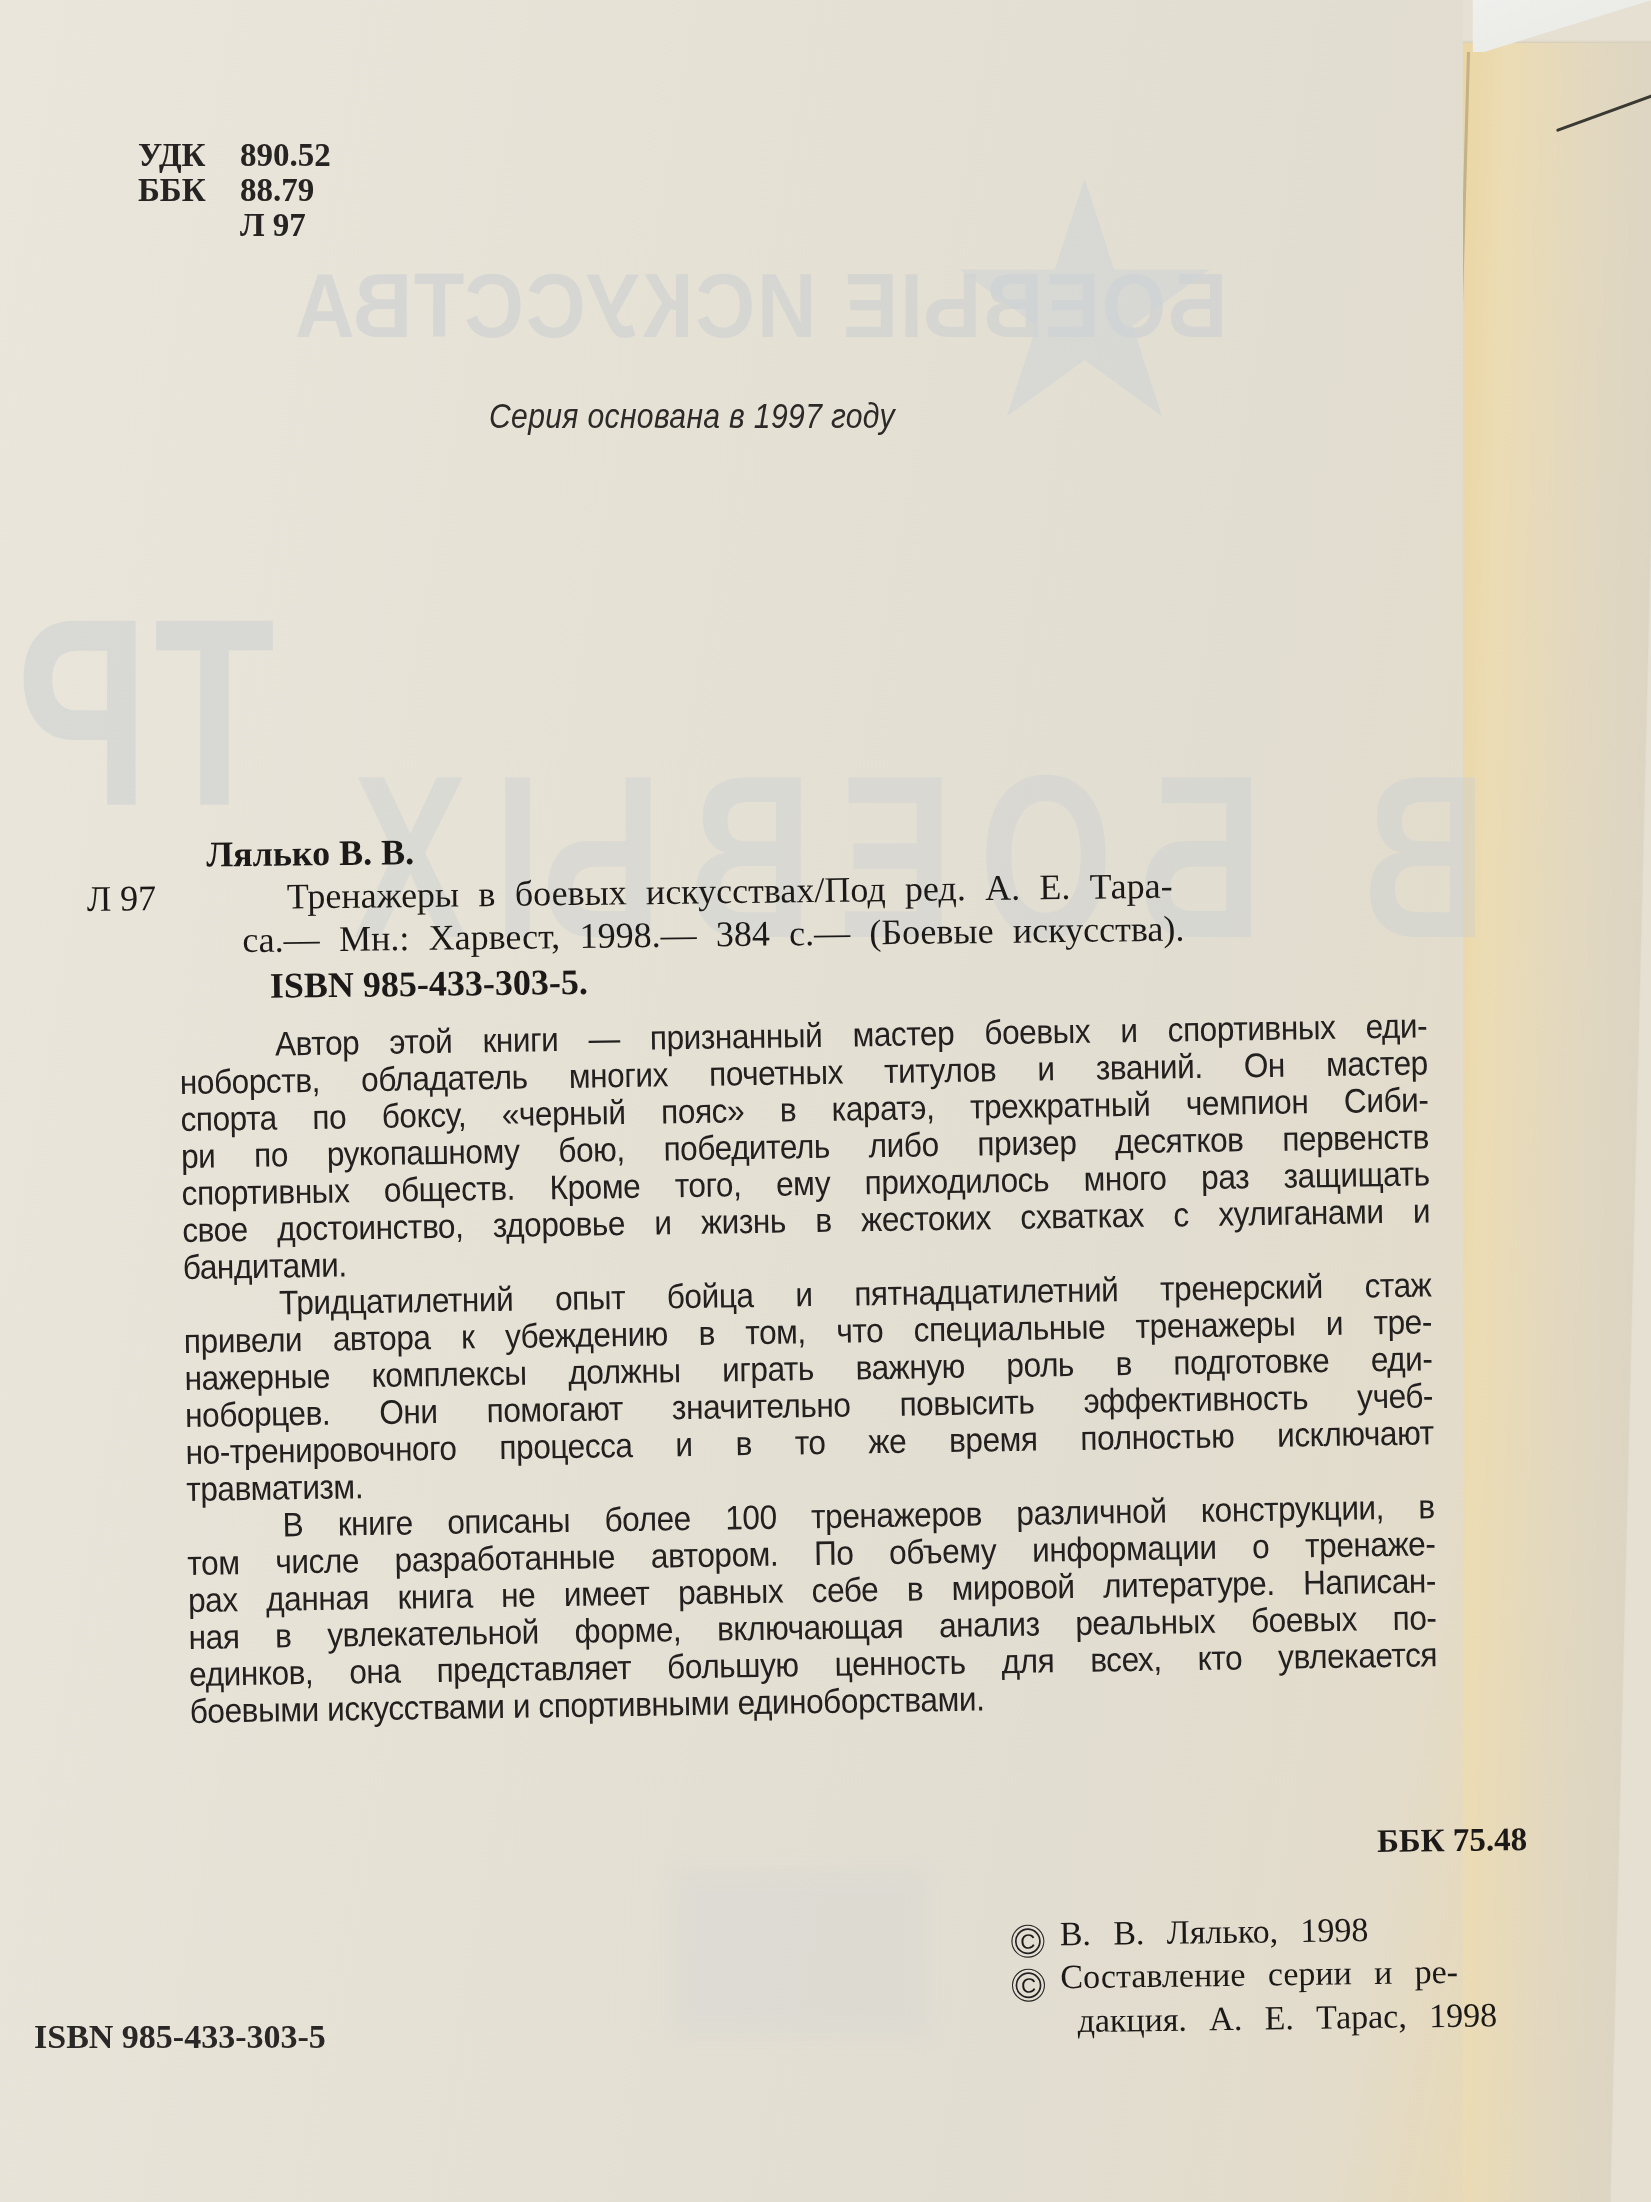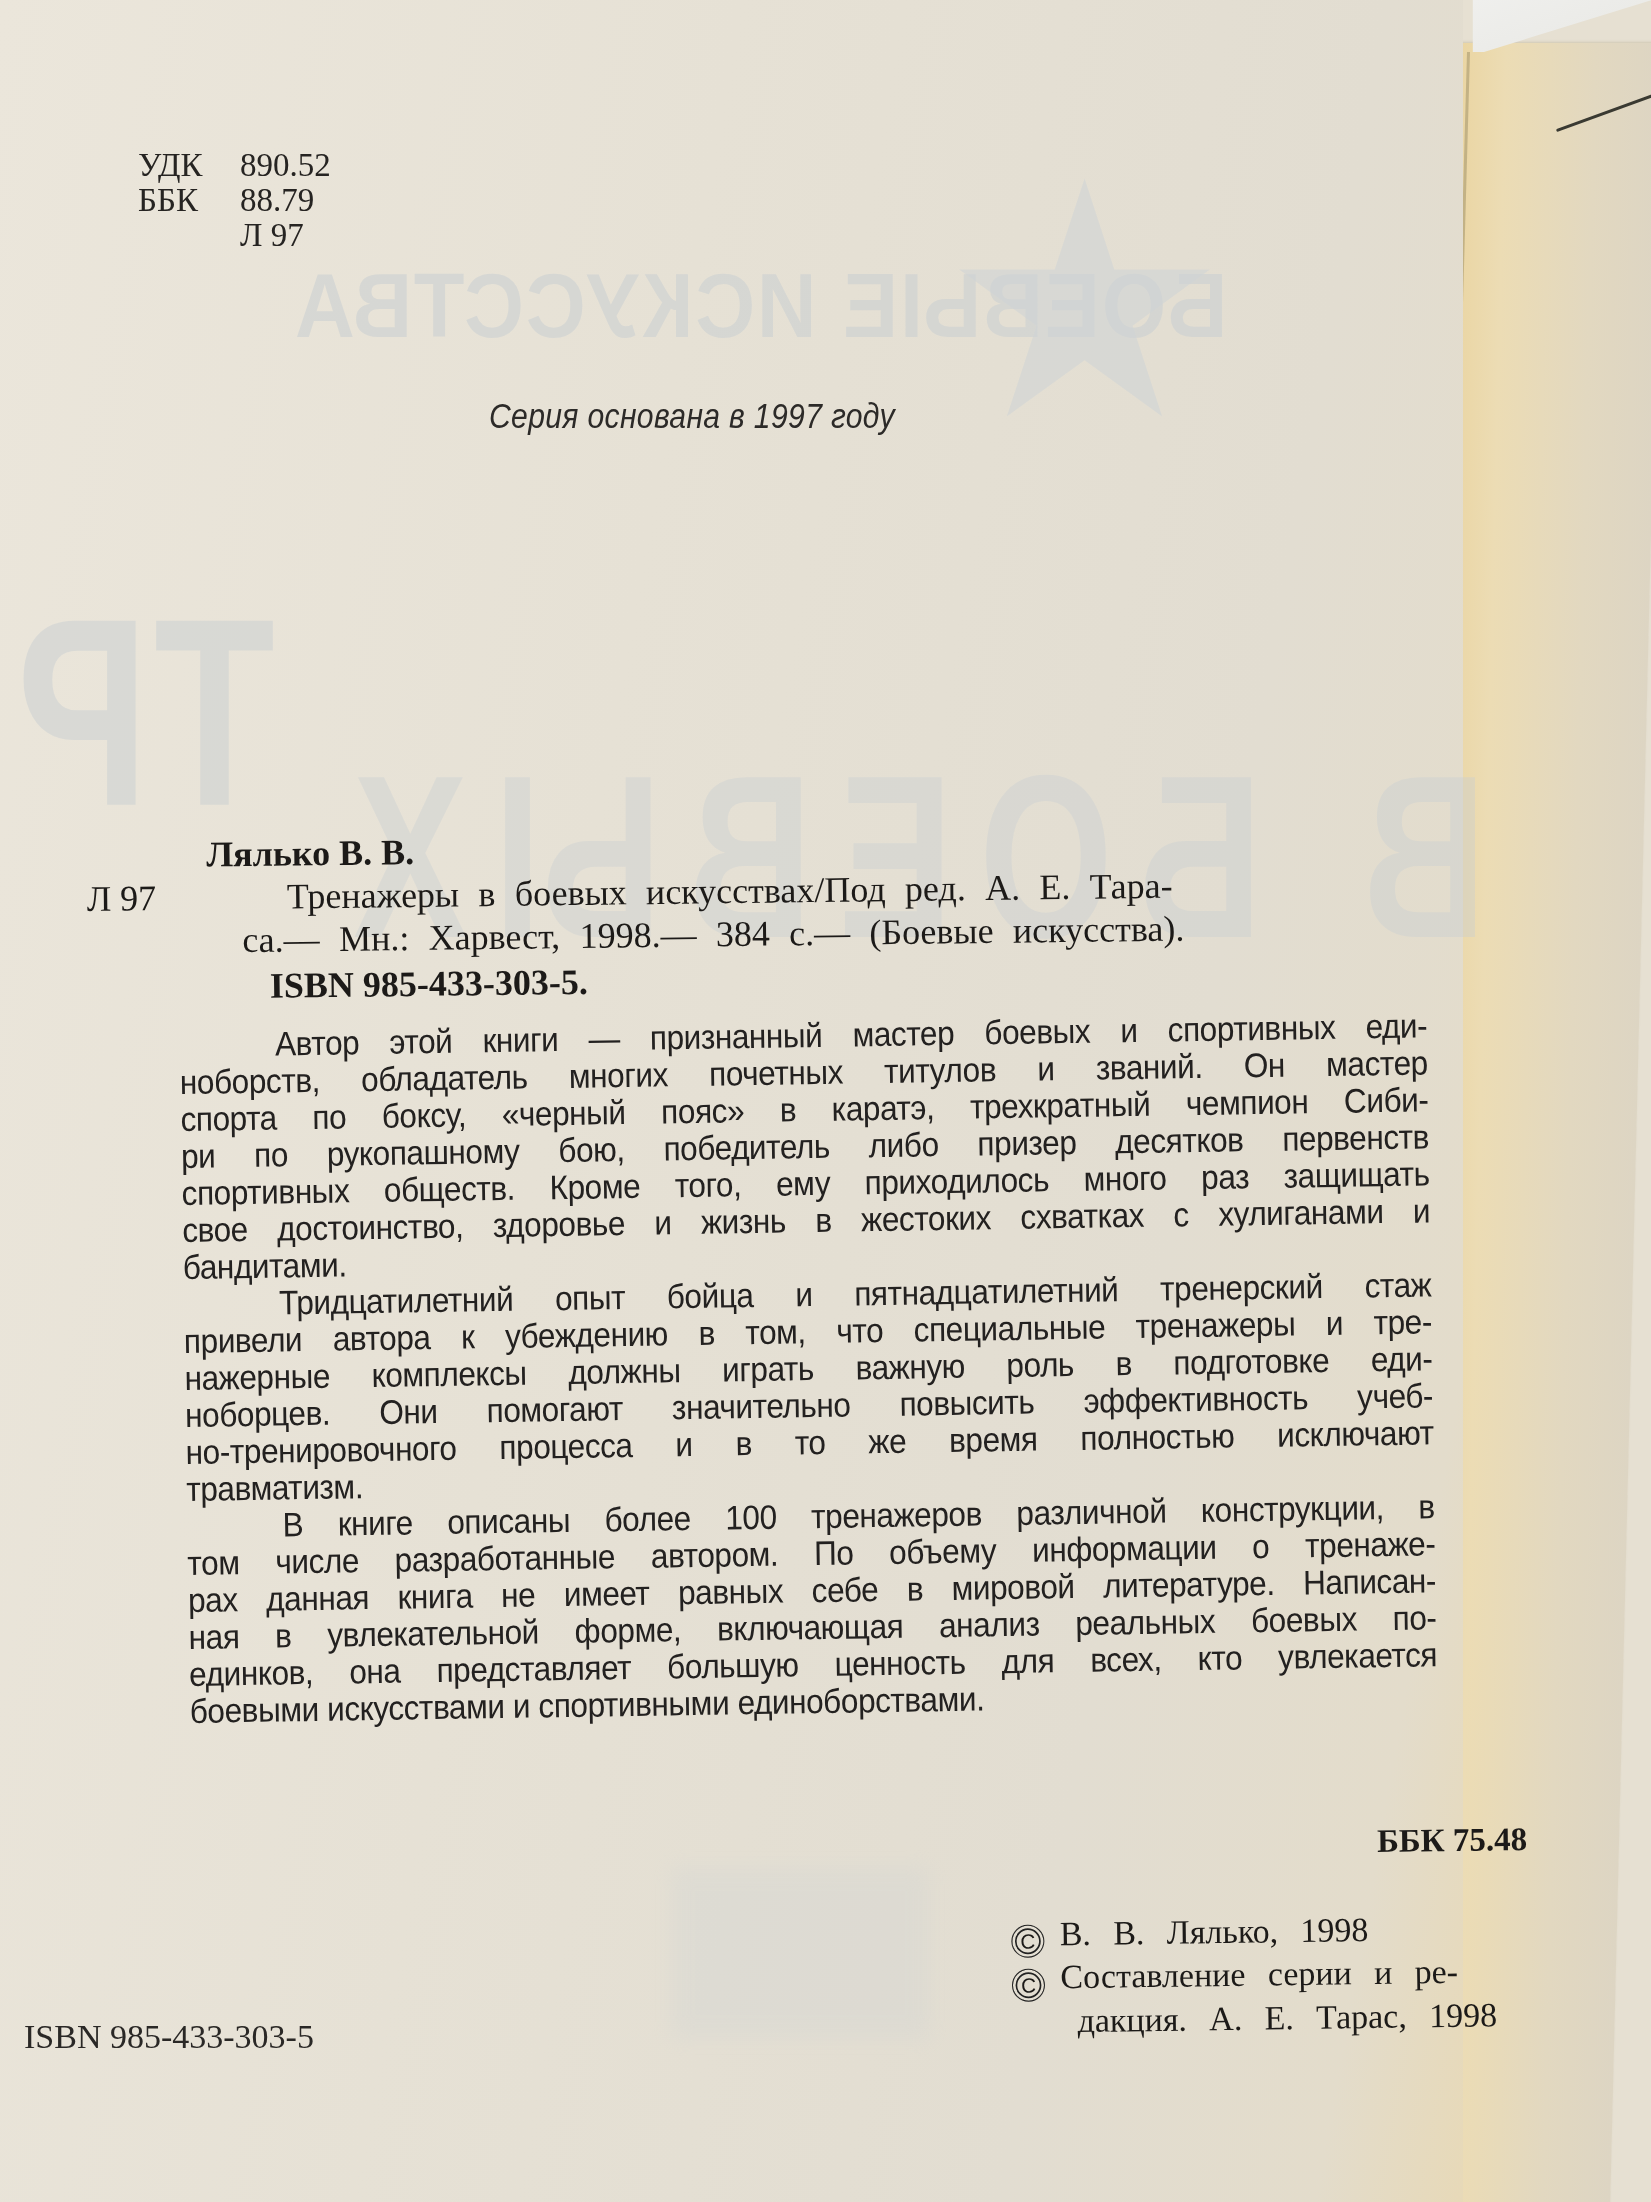--- a/index.html
+++ b/index.html
@@ -106,23 +106,22 @@
       filter: blur(10.3px);
     }
 
     
     .abs { position: absolute; white-space: nowrap; }
 
     .classification {
       left: 138px; top: 138px;
       font-size: 33px;
       line-height: 35px;
-      font-weight: normal;
+      font-weight: bold;
       color: #262422;
-      margin-top: 10px;
     }
     .classification .row { display: flex; }
     .classification .code { width: 102px; display: inline-block; }
     .classification .lcode { padding-left: 102px; }
 
     .series-note {
       left: 489px; top: 396px;
       font-size: 35px;
       font-style: italic;
       font-family: "Liberation Sans", "DejaVu Sans", sans-serif;
@@ -201,23 +200,23 @@
       line-height: 31px;
       text-align: center;
       margin-right: 15.5px;
       vertical-align: -3.4px;
       font-family: "Liberation Sans", sans-serif;
     }
     .copyright .cont { padding-left: 65px; }
     .spread { word-spacing: 13.8px; }
 
     .isbn-bottom {
-      left: 24px; top: 2018px;
+      left: 34px; top: 2018px;
       font-size: 34px;
-      font-weight: normal;
+      font-weight: bold;
       color: #2a2826;
     }
   </style>
 </head>
 <body>
 
 <div class="next-page"></div>
 <div class="page-fold"></div>
 <div class="top-gap"></div>
 <div class="next-page-stroke"></div>

